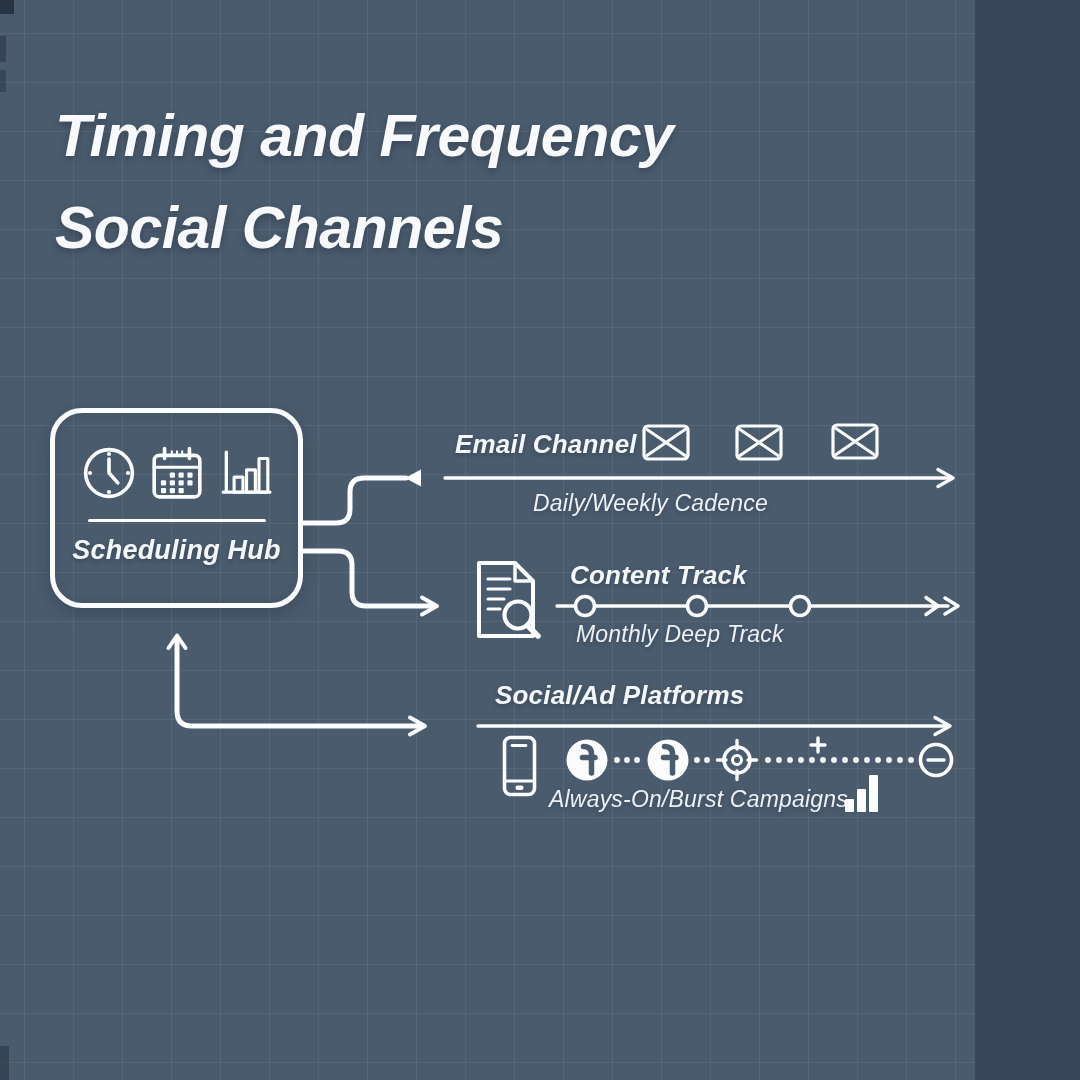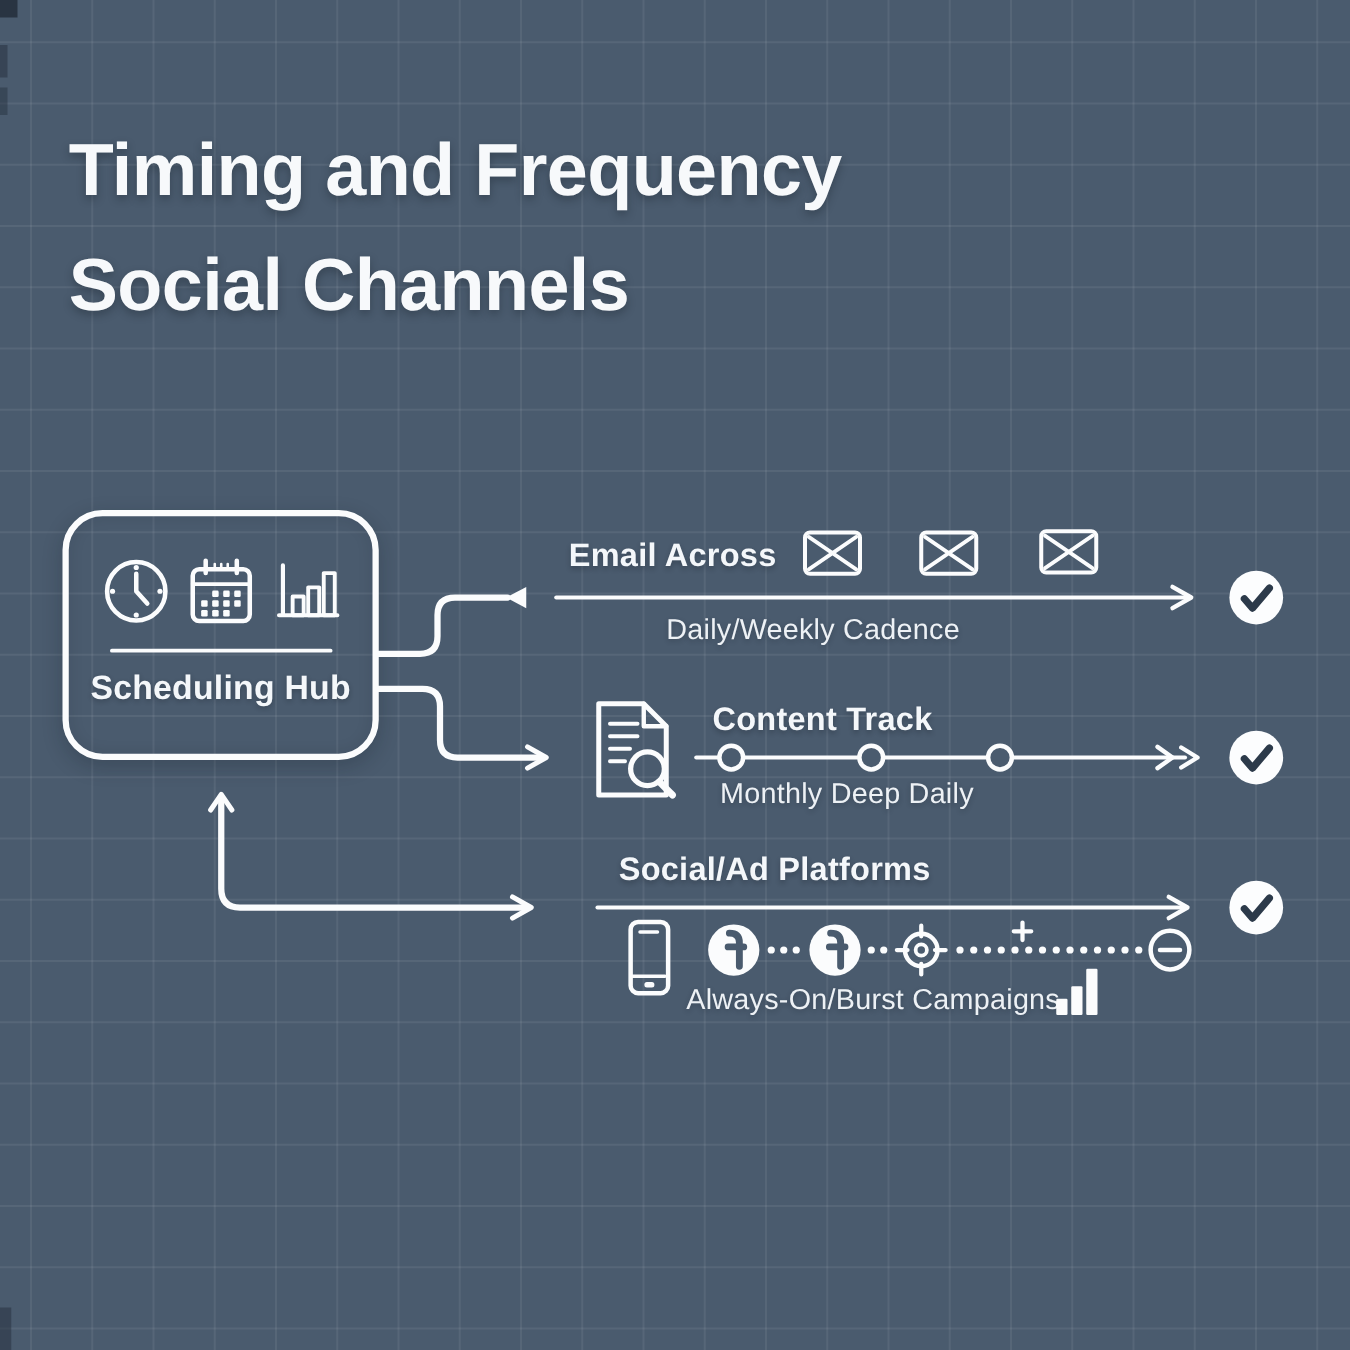--- a/index.html
+++ b/index.html
@@ -1,25 +1,26 @@
 <!DOCTYPE html>
 <html><head>
 <meta charset="utf-8">
 <style>
   html,body{margin:0;padding:0;background:#37465a;}
   .canvas{
-    position:relative;width:1080px;height:1080px;overflow:hidden;
+    position:relative;width:975px;height:1080px;overflow:hidden;
     background-color:#4A5B6E;
     background-image:
       linear-gradient(rgba(255,255,255,0.065) 1.5px, transparent 1.5px),
       linear-gradient(90deg, rgba(255,255,255,0.065) 1.5px, transparent 1.5px);
     background-size:49px 49px;
     background-position:24px 33px;
     font-family:"Liberation Sans","DejaVu Sans",sans-serif;
     color:#F4F7FA;
+    font-style:italic;
   }
   .edge-mark{position:absolute;background:#232e3b;}
   .title{
     position:absolute;left:55px;top:90px;
     font-size:59px;font-weight:700;letter-spacing:-0.5px;
     line-height:92px;color:#F7F9FB;
     text-shadow:0 3px 7px rgba(20,28,38,0.35);
   }
   .hub{
     position:absolute;left:50px;top:408px;width:253px;height:200px;
@@ -85,25 +86,25 @@
         <path class="stroke" d="M9,7 L9,45.5 M6,45.5 L51,45.5" stroke-width="3.2"></path>
         <rect class="stroke" x="16.5" y="31" width="8.5" height="14.5" stroke-width="3"></rect>
         <rect class="stroke" x="28.5" y="24" width="8.5" height="21.5" stroke-width="3"></rect>
         <rect class="stroke" x="40.5" y="13" width="8.5" height="32.5" stroke-width="3"></rect>
       </svg>
     </div>
     <div class="hub-divider"></div>
     <div class="hub-label">Scheduling Hub</div>
   </div>
 
-  <div class="row-label" style="left:455px;top:429px;">Email Across</div>
+  <div class="row-label" style="left:455px;top:429px;">Email Channel</div>
   <div class="row-sublabel" style="left:533px;top:490px;">Daily/Weekly Cadence</div>
 
   <div class="row-label" style="left:570px;top:560px;">Content Track</div>
-  <div class="row-sublabel" style="left:576px;top:621px;">Monthly Deep Daily</div>
+  <div class="row-sublabel" style="left:576px;top:621px;">Monthly Deep Track</div>
 
   <div class="row-label" style="left:495px;top:680px;">Social/Ad Platforms</div>
   <div class="row-sublabel" style="left:549px;top:786px;">Always-On/Burst Campaigns</div>
 
   <svg class="overlay" width="1080" height="1080" viewBox="0 0 1080 1080">
 
     <g>
       <path class="stroke" d="M303,523 L336,523 Q350,523 350,509 L350,492 Q350,478 364,478 L406,478" stroke-width="5"></path>
       <polygon points="405,478 421,469.5 421,486.5" fill="#FBFCFD"></polygon>
     </g>

